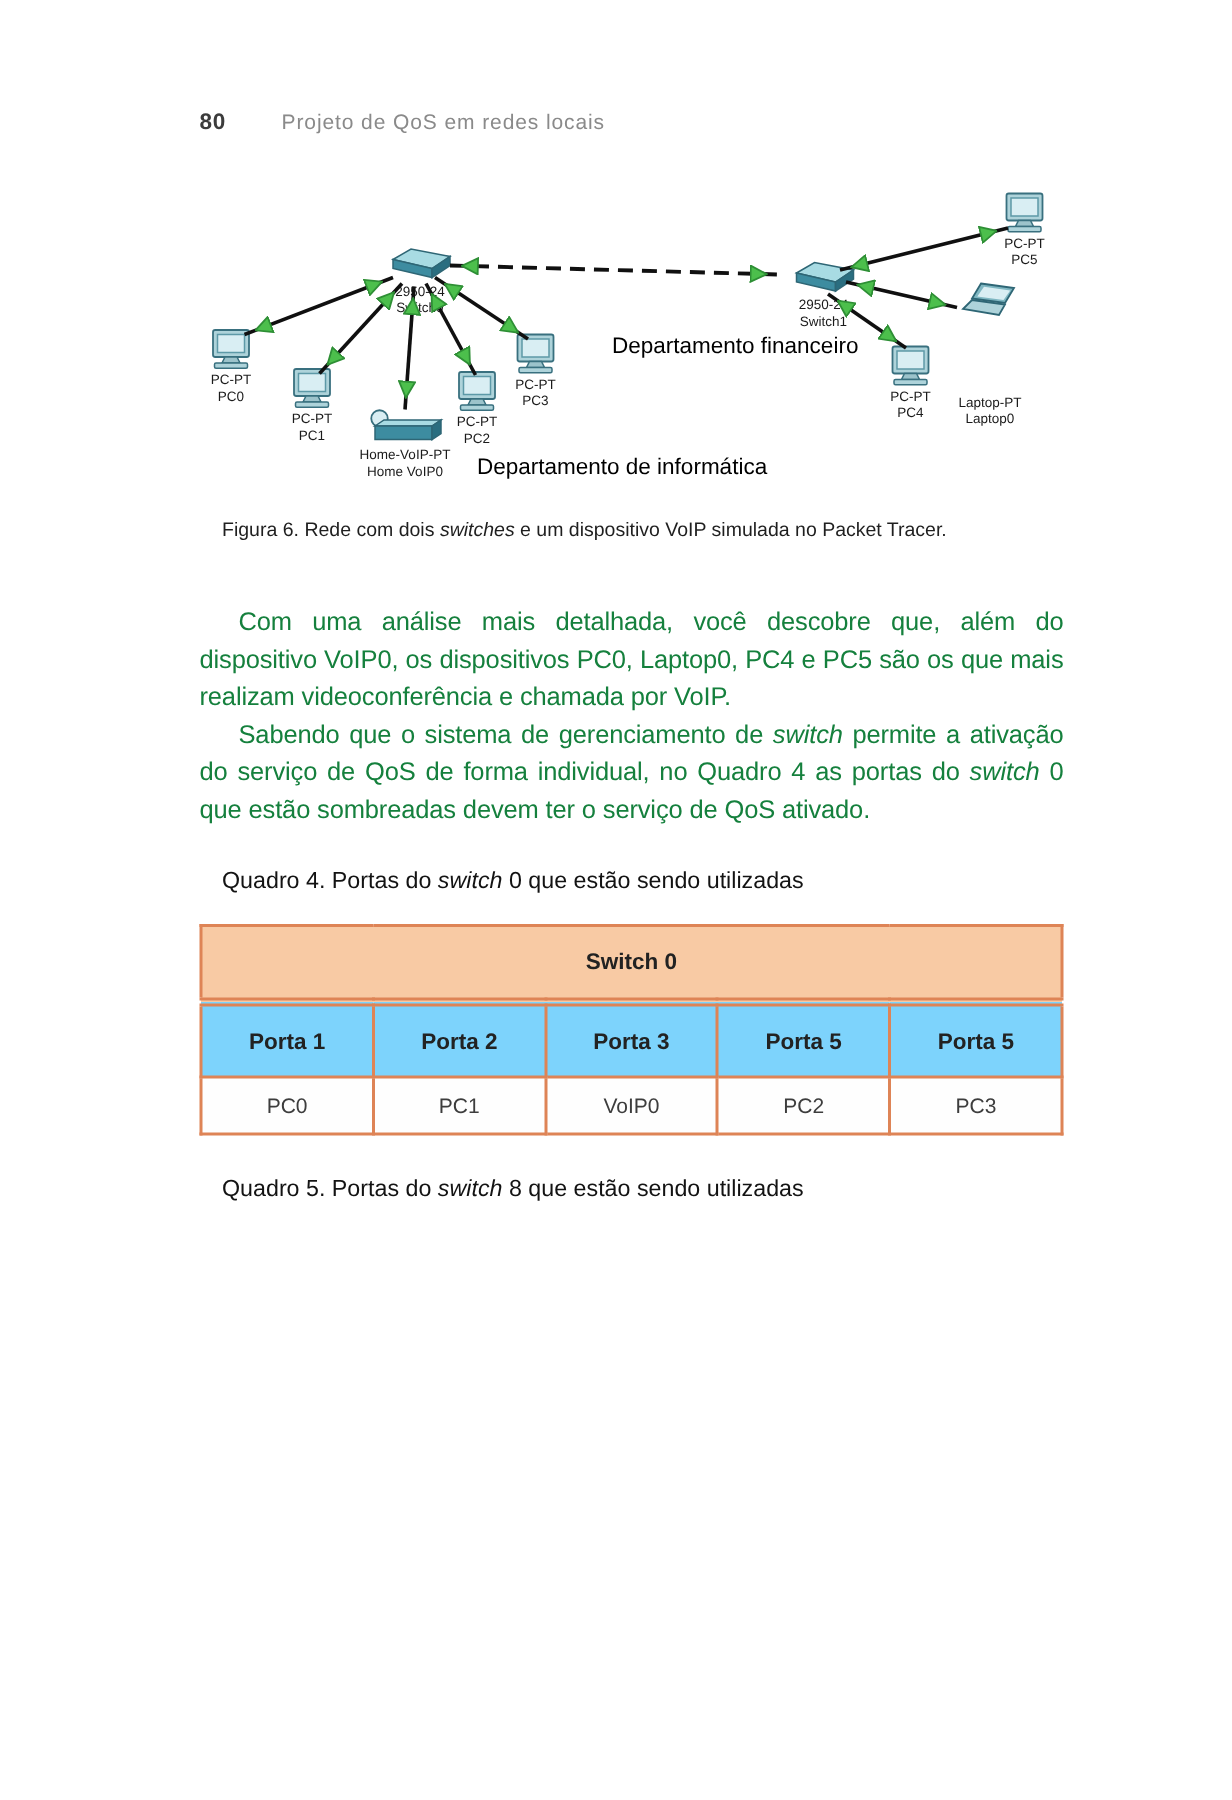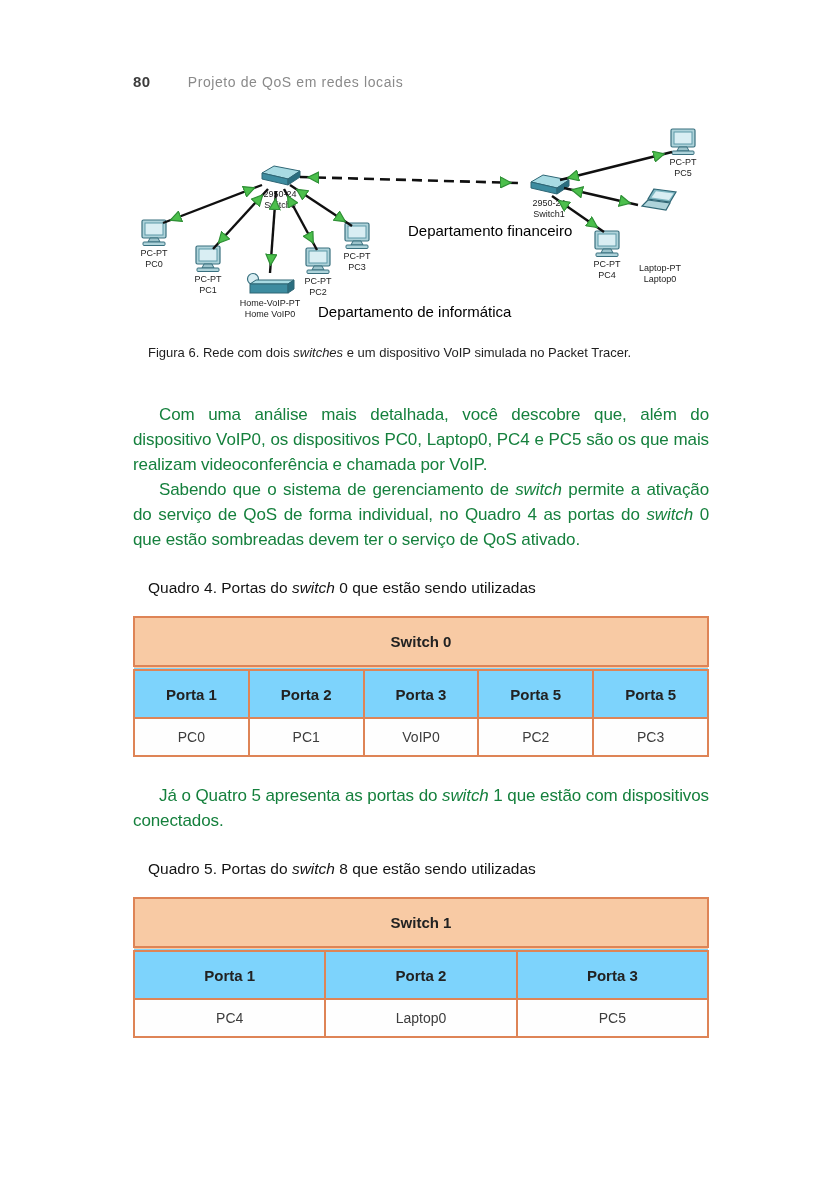--- a/index.html
+++ b/index.html
@@ -225,35 +225,17 @@
     <tr class="vals">
       <td>PC0</td>
       <td>PC1</td>
       <td>VoIP0</td>
       <td>PC2</td>
       <td>PC3</td>
     </tr>
   </tbody>
     </table>
 
-  <p class="after-table"><span>Já o Quatro 5 apresenta as portas do </span><span class="i">switch</span><span> 1 que estão com dispositivos conectados.</span></p>
 
   <div class="qheading"><span class="b">Quadro 5.</span><span> Portas do </span><span class="i">switch</span><span> 8 que estão sendo utilizadas</span></div>
 
-  <table class="qtable">
-    <tbody>
-        <tr class="title">
-      <th colspan="3">Switch 1</th>
-    </tr>
-    <tr class="cols">
-      <th>Porta 1</th>
-      <th>Porta 2</th>
-      <th>Porta 3</th>
-    </tr>
-    <tr class="vals">
-      <td>PC4</td>
-      <td>Laptop0</td>
-      <td>PC5</td>
-    </tr>
-  </tbody>
-    </table>
 
 </div>
 
 </body></html>

